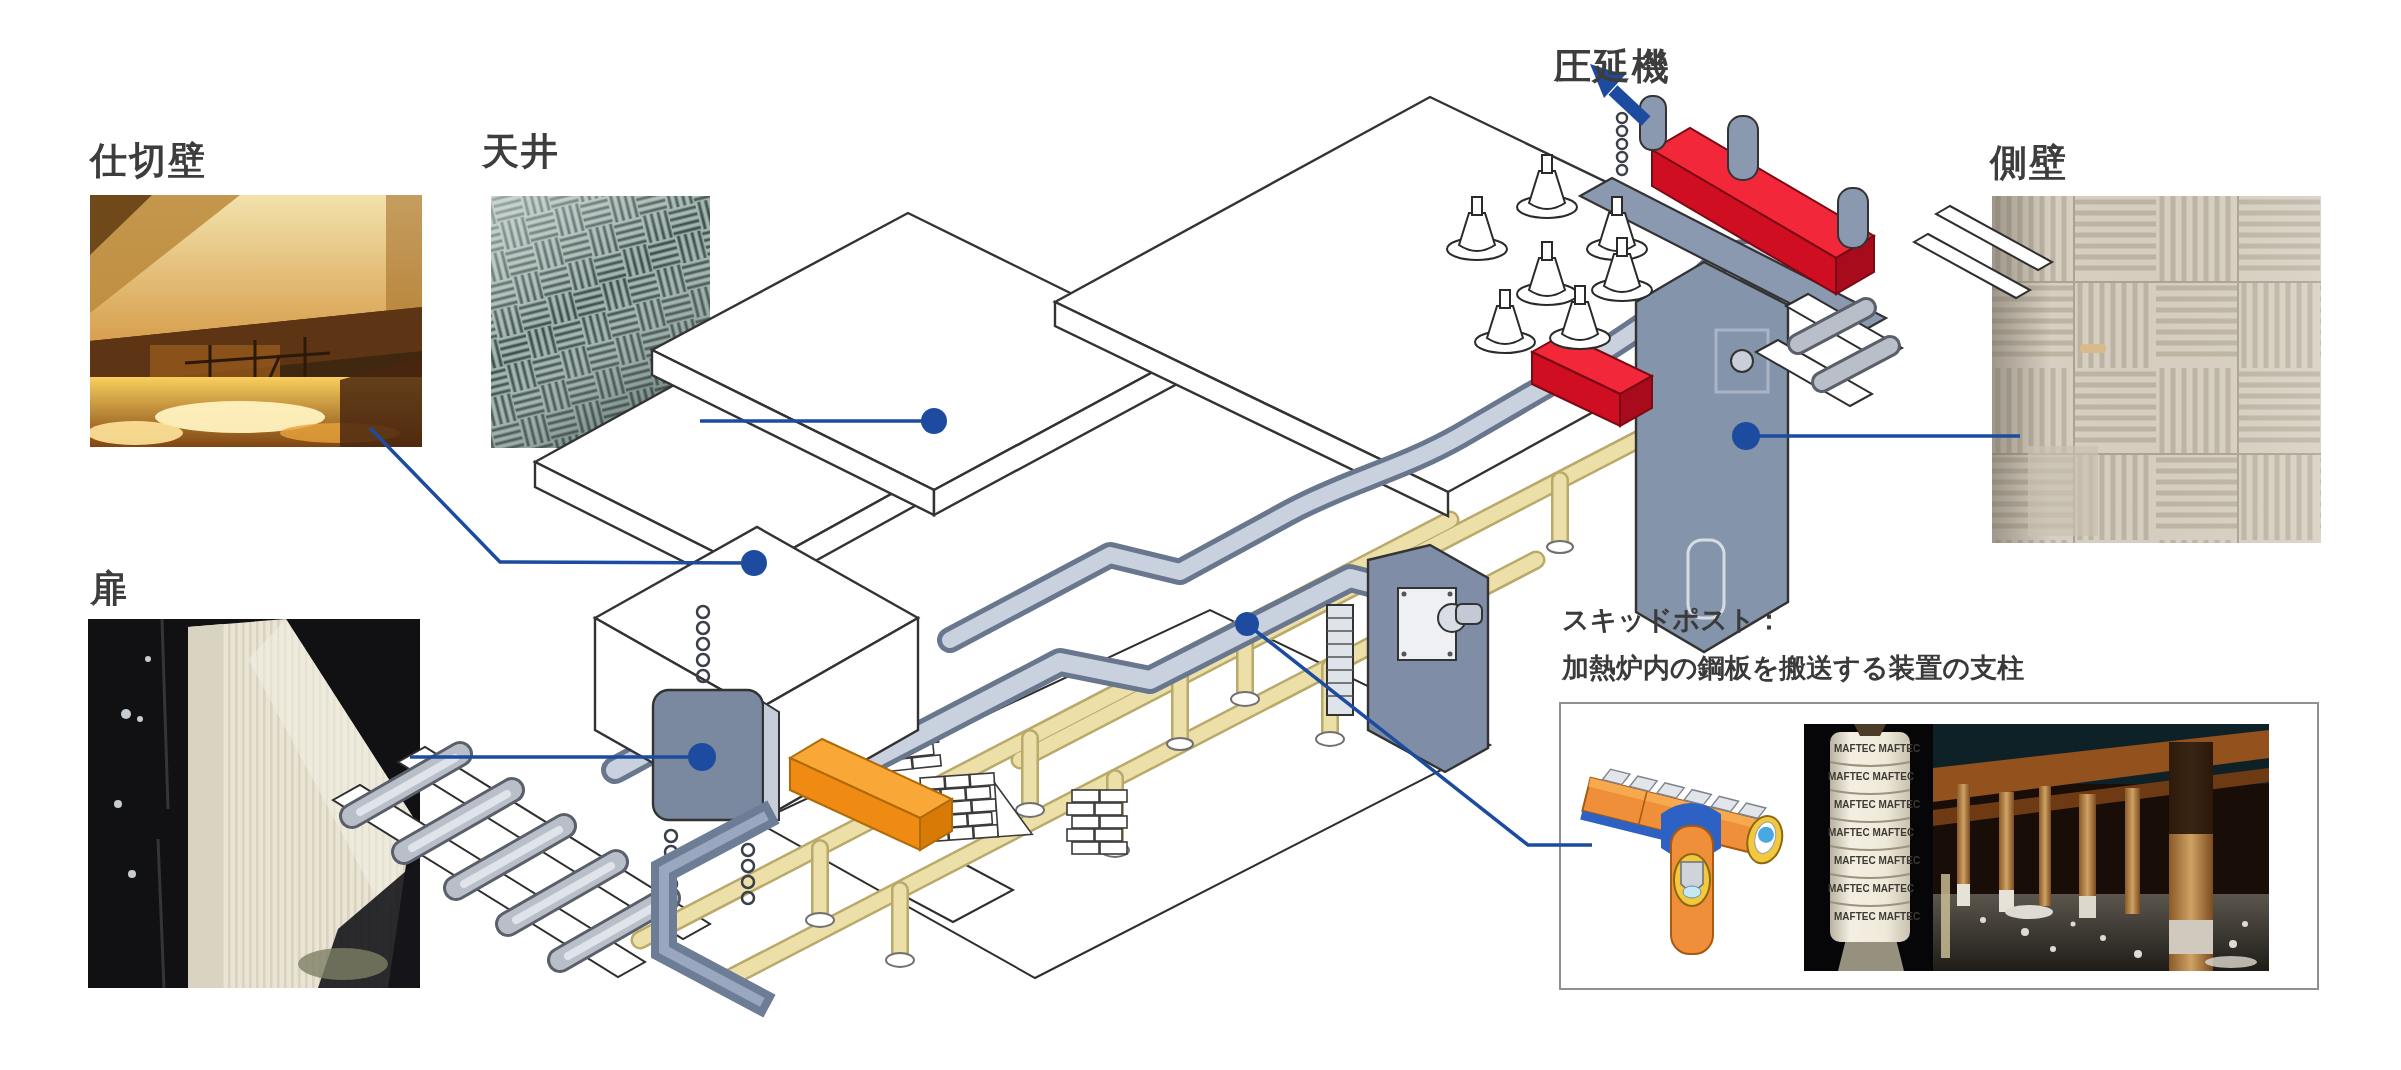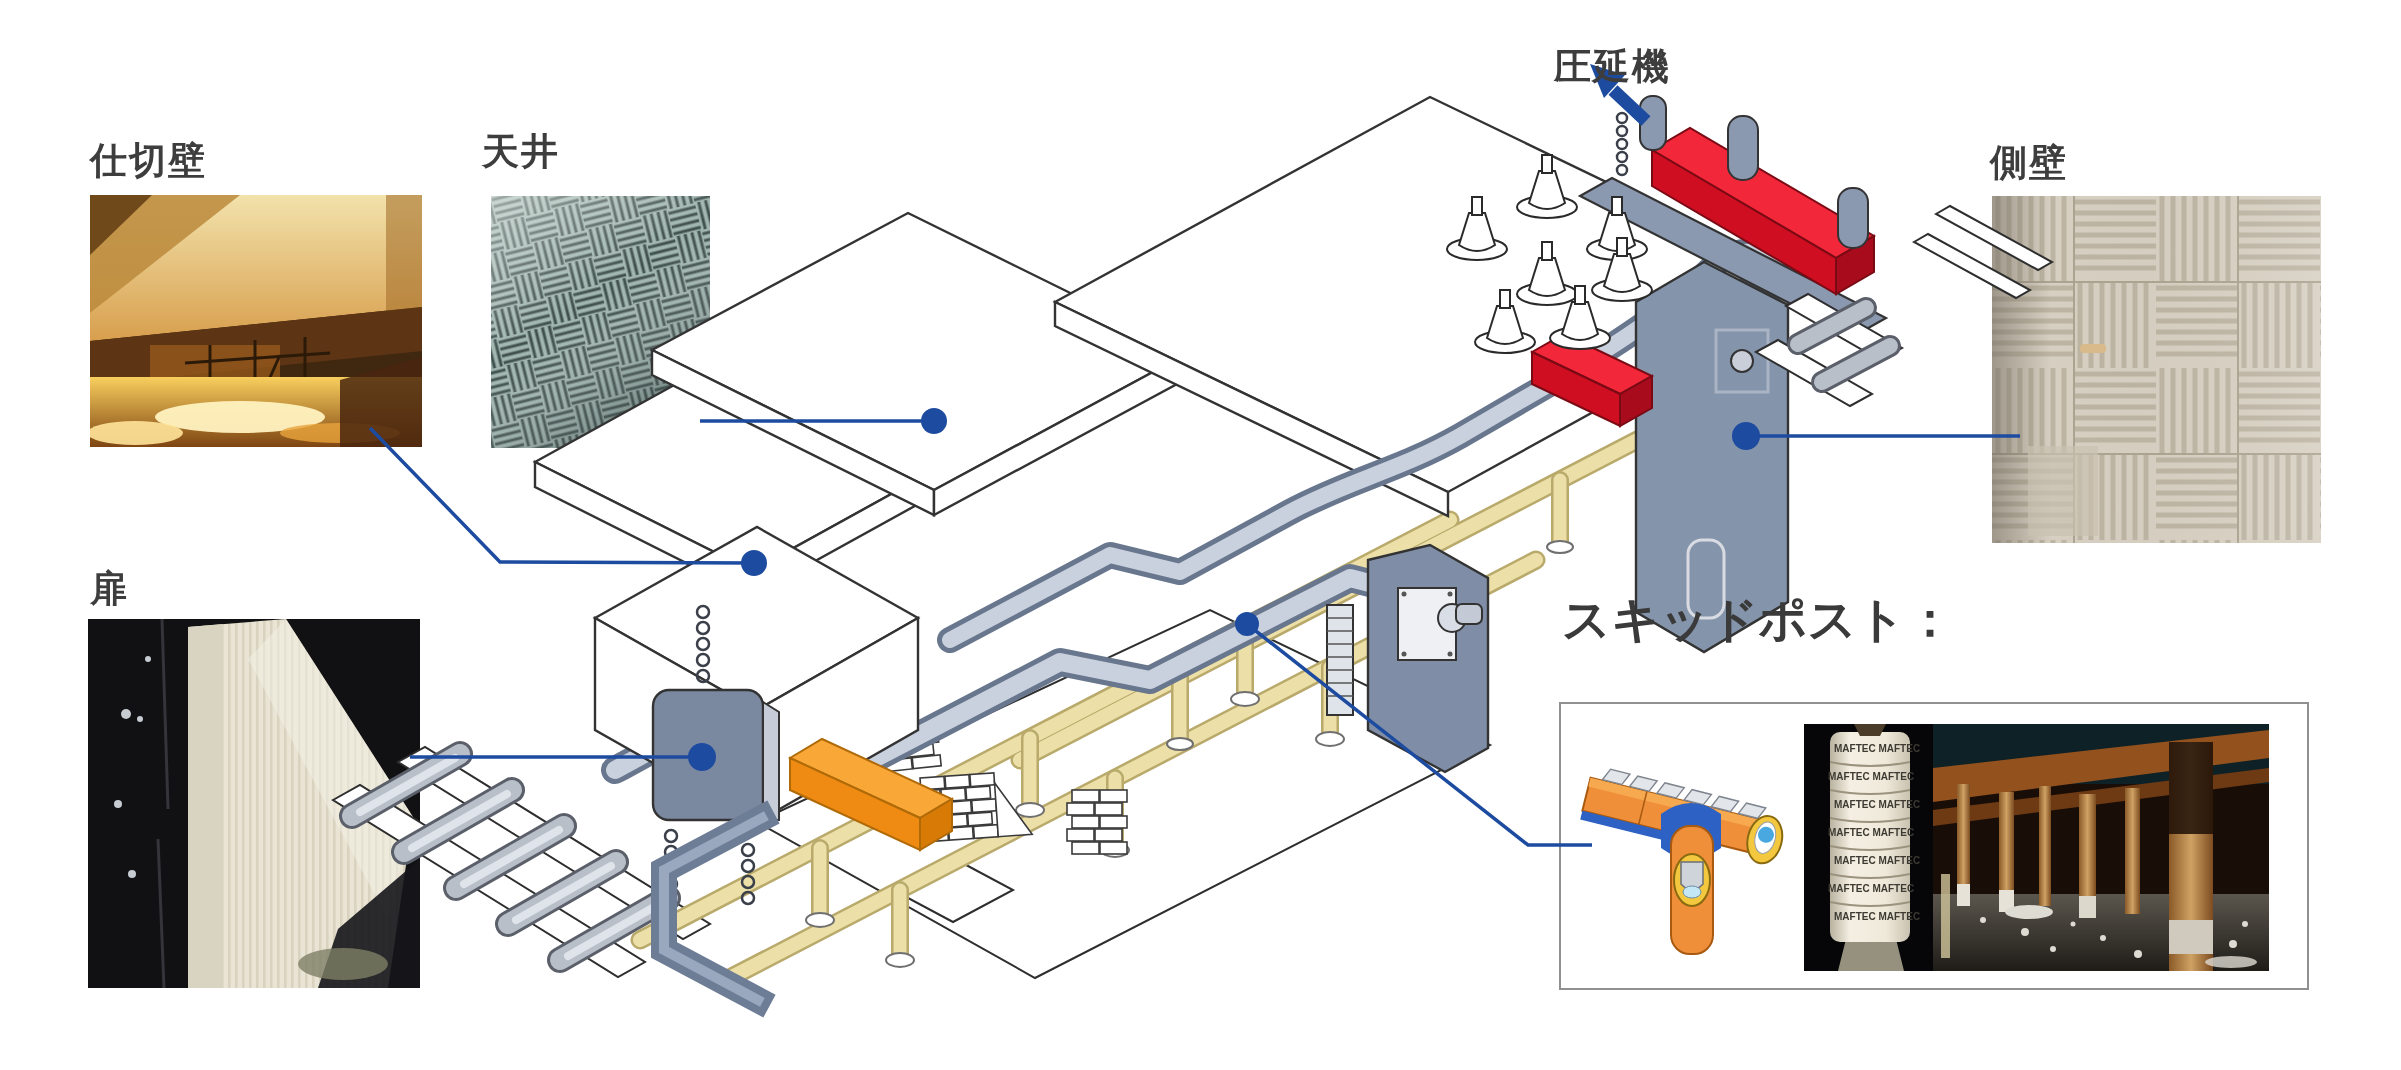--- a/index.html
+++ b/index.html
@@ -2,22 +2,22 @@
 <html><head>
 <meta charset="utf-8">
 <style>
   html,body{margin:0;padding:0;background:#ffffff;}
   body{font-family:"Liberation Sans","DejaVu Sans",sans-serif;}
   .canvas{position:relative;width:2401px;height:1070px;background:#ffffff;overflow:hidden;}
   .part-label{position:absolute;font-size:37px;font-weight:bold;color:#3d3d3d;letter-spacing:2px;white-space:nowrap;z-index:30;}
   .photo{position:absolute;z-index:5;}
   .photo svg{display:block;}
   #overlay{position:absolute;left:0;top:0;z-index:20;pointer-events:none;}
-  .skid-box{position:absolute;left:1559px;top:702px;width:746px;height:284px;border:2px solid #909090;background:#ffffff;z-index:4;}
-  .skid-title{position:absolute;left:1562px;top:596px;font-size:48px;font-weight:bold;color:#3a3a3a;line-height:48px;z-index:30;white-space:nowrap;}
+  .skid-box{position:absolute;left:1559px;top:702px;width:746px;height:284px;border:2px solid #909090;background:#ffffff;z-index:4;padding-left:10px;}
+  .skid-title{position:absolute;left:1562px;top:596px;font-size:27px;font-weight:bold;color:#3a3a3a;line-height:48px;z-index:30;white-space:nowrap;}
   .outl{stroke:#2e2e2e;stroke-width:2;}
 </style>
 </head>
 <body>
 
 <div class="canvas">
 
   <div class="photo" style="left:90px;top:195px;">
     <svg width="332" height="252" viewBox="0 0 332 252">
       <defs>
@@ -272,20 +272,21 @@
             <circle cx="140" cy="200" r="2.5"></circle>
           <ellipse cx="96" cy="188" rx="24" ry="7"></ellipse>
             <ellipse cx="298" cy="238" rx="26" ry="6" opacity="0.8"></ellipse>
         </g>
       </svg>
     </div>
   </div>
 
   <div class="skid-title">
     <div>スキッドポスト：</div>
+    <div>加熱炉内の鋼板を搬送する装置の支柱</div>
   </div>
 
   <svg id="overlay" width="2401" height="1070" viewBox="0 0 2401 1070">
 
     <g>
       <polygon points="757,822 1035,978 1490,745 1210,610" fill="#ffffff" class="outl"></polygon>
       <polygon points="893,890 953,858 1013,890 953,922" fill="#ffffff" class="outl"></polygon>
     </g>
 
     <g>

